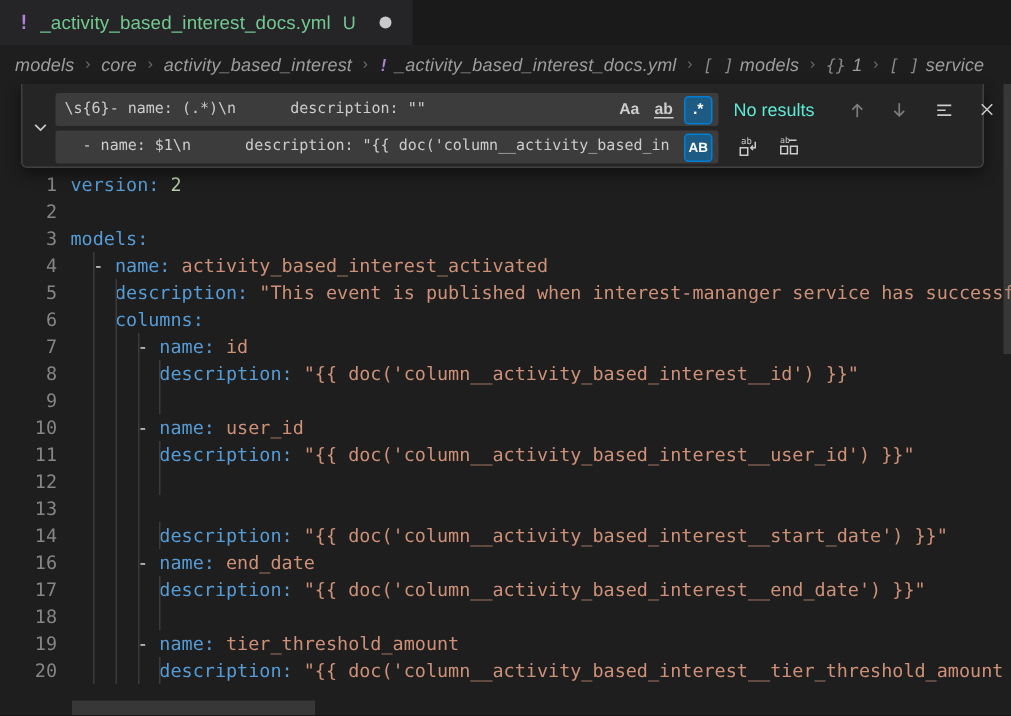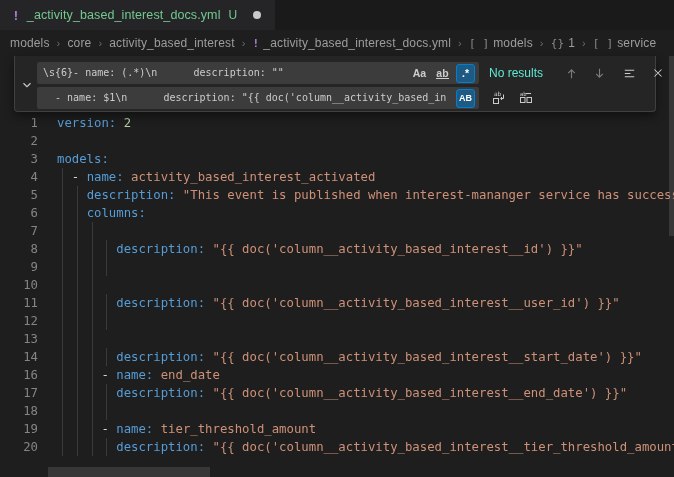--- a/index.html
+++ b/index.html
@@ -13,31 +13,31 @@
   .tabbar{ position:absolute; top:0; left:0; width:674px; height:30px; background:#1a1a1b; display:flex; }
   .tab{ display:flex; align-items:center; height:30px; padding:0 14px 0 12px; background:#252527; }
   .tab-icon{ color:#b180d7; font-weight:bold; font-size:13px; margin-right:7px; font-family:"DejaVu Sans Mono", monospace;}
   .tab-label{ font-size:12.5px; color:#73c991; letter-spacing:.1px; }
   .tab-git{ font-size:12px; color:#73c991; margin-left:8px; }
   .tab-dot{ width:8px; height:8px; border-radius:50%; background:#c9c9c9; margin-left:16px; }
   
   .breadcrumbs{ position:absolute; top:30px; left:0; width:674px; height:26px; background:#1e1e1e;
     display:flex; align-items:center; padding-left:10px; font-size:12px; color:#9d9d9d;
     white-space:nowrap; overflow:hidden; letter-spacing:.15px;}
-  .crumb{ display:inline-flex; align-items:center; }
+  .crumb{ display:inline-flex; align-items:center;font-style:italic; }
   .crumb-sep{ color:#6a6a6a; margin:0 7px; font-size:11px; }
   .crumb-ico{ margin-right:4px; font-size:11px; color:#8a8a8a; font-family:"DejaVu Sans Mono", monospace;}
   .crumb-ico.purple{ color:#b180d7; font-weight:bold; }
   
   .editor{ position:absolute; top:56px; left:0; width:674px; height:421px; overflow:hidden; }
   .code-area{ position:absolute; top:58px; left:0; width:674px; }
   .code-row{ position:relative; height:18px; display:flex; font-family:"DejaVu Sans Mono", monospace;
     font-size:12.3px; line-height:18px; white-space:pre; }
   .ln{ width:38px; text-align:right; color:#858585; flex:none; }
-  .code-text{ margin-left:19px; flex:none; }
+  .code-text{ margin-left:9px; flex:none; }
   .guide{ position:absolute; top:0; width:1px; height:18px; background:#3a3a3a; }
   .tok-k{ color:#569cd6; } .tok-p{ color:#d4d4d4; } .tok-s{ color:#ce9178; } .tok-n{ color:#b5cea8; }
   
   .hscroll{ position:absolute; left:48px; bottom:0; width:162px; height:10px; background:rgba(121,121,121,.28); }
   .vscroll{ position:absolute; right:0; top:0; width:5px; height:180px; background:rgba(121,121,121,.28); }
   
   .findw{ position:absolute; top:56px; left:14px; width:642px; height:56px; background:#252526;
     border:1px solid #404040; border-top:none; border-radius:0 0 4px 4px;
     box-shadow:0 4px 10px rgba(0,0,0,.45); }
   .chev{ position:absolute; left:3px; top:20px; width:18px; height:18px; display:flex; align-items:center; justify-content:center; }
@@ -106,24 +106,24 @@
     </div>
 
   <div class="editor">
     <div class="code-area" id="code">
         <div class="code-row"><span class="ln">1</span><span class="code-text"><span class="tok-k">version:</span><span class="tok-p"> </span><span class="tok-n">2</span></span></div>
         <div class="code-row"><span class="ln">2</span><span class="code-text"></span></div>
         <div class="code-row"><span class="ln">3</span><span class="code-text"><span class="tok-k">models:</span></span></div>
         <div class="code-row"><span class="guide" style="left: 62px;"></span><span class="ln">4</span><span class="code-text"><span class="tok-p">  - </span><span class="tok-k">name:</span><span class="tok-s"> activity_based_interest_activated</span></span></div>
         <div class="code-row"><span class="guide" style="left: 62px;"></span><span class="guide" style="left: 76.78px;"></span><span class="ln">5</span><span class="code-text"><span class="tok-p">    </span><span class="tok-k">description:</span><span class="tok-s"> "This event is published when interest-mananger service has successf</span></span></div>
         <div class="code-row"><span class="guide" style="left: 62px;"></span><span class="guide" style="left: 76.78px;"></span><span class="ln">6</span><span class="code-text"><span class="tok-p">    </span><span class="tok-k">columns:</span></span></div>
-        <div class="code-row"><span class="guide" style="left: 62px;"></span><span class="guide" style="left: 76.78px;"></span><span class="guide" style="left: 91.56px;"></span><span class="ln">7</span></div>
+        <div class="code-row"><span class="guide" style="left: 62px;"></span><span class="guide" style="left: 76.78px;"></span><span class="guide" style="left: 91.56px;"></span><span class="ln">7</span><span class="code-text"><span class="tok-p">      - </span><span class="tok-k">name:</span><span class="tok-s"> id</span></span></div>
         <div class="code-row"><span class="guide" style="left: 62px;"></span><span class="guide" style="left: 76.78px;"></span><span class="guide" style="left: 91.56px;"></span><span class="guide" style="left: 106.34px;"></span><span class="ln">8</span><span class="code-text"><span class="tok-p">        </span><span class="tok-k">description:</span><span class="tok-s"> "{{ doc('column__activity_based_interest__id') }}"</span></span></div>
         <div class="code-row"><span class="guide" style="left: 62px;"></span><span class="guide" style="left: 76.78px;"></span><span class="guide" style="left: 91.56px;"></span><span class="guide" style="left: 106.34px;"></span><span class="ln">9</span><span class="code-text"></span></div>
-        <div class="code-row"><span class="guide" style="left: 62px;"></span><span class="guide" style="left: 76.78px;"></span><span class="guide" style="left: 91.56px;"></span><span class="ln">10</span></div>
+        <div class="code-row"><span class="guide" style="left: 62px;"></span><span class="guide" style="left: 76.78px;"></span><span class="guide" style="left: 91.56px;"></span><span class="ln">10</span><span class="code-text"><span class="tok-p">      - </span><span class="tok-k">name:</span><span class="tok-s"> user_id</span></span></div>
         <div class="code-row"><span class="guide" style="left: 62px;"></span><span class="guide" style="left: 76.78px;"></span><span class="guide" style="left: 91.56px;"></span><span class="guide" style="left: 106.34px;"></span><span class="ln">11</span><span class="code-text"><span class="tok-p">        </span><span class="tok-k">description:</span><span class="tok-s"> "{{ doc('column__activity_based_interest__user_id') }}"</span></span></div>
         <div class="code-row"><span class="guide" style="left: 62px;"></span><span class="guide" style="left: 76.78px;"></span><span class="guide" style="left: 91.56px;"></span><span class="guide" style="left: 106.34px;"></span><span class="ln">12</span><span class="code-text"></span></div>
         <div class="code-row"><span class="guide" style="left: 62px;"></span><span class="guide" style="left: 76.78px;"></span><span class="guide" style="left: 91.56px;"></span><span class="ln">13</span></div>
         <div class="code-row"><span class="guide" style="left: 62px;"></span><span class="guide" style="left: 76.78px;"></span><span class="guide" style="left: 91.56px;"></span><span class="guide" style="left: 106.34px;"></span><span class="ln">14</span><span class="code-text"><span class="tok-p">        </span><span class="tok-k">description:</span><span class="tok-s"> "{{ doc('column__activity_based_interest__start_date') }}"</span></span></div>
         <div class="code-row"><span class="guide" style="left: 62px;"></span><span class="guide" style="left: 76.78px;"></span><span class="guide" style="left: 91.56px;"></span><span class="ln">16</span><span class="code-text"><span class="tok-p">      - </span><span class="tok-k">name:</span><span class="tok-s"> end_date</span></span></div>
         <div class="code-row"><span class="guide" style="left: 62px;"></span><span class="guide" style="left: 76.78px;"></span><span class="guide" style="left: 91.56px;"></span><span class="guide" style="left: 106.34px;"></span><span class="ln">17</span><span class="code-text"><span class="tok-p">        </span><span class="tok-k">description:</span><span class="tok-s"> "{{ doc('column__activity_based_interest__end_date') }}"</span></span></div>
         <div class="code-row"><span class="guide" style="left: 62px;"></span><span class="guide" style="left: 76.78px;"></span><span class="guide" style="left: 91.56px;"></span><span class="guide" style="left: 106.34px;"></span><span class="ln">18</span><span class="code-text"></span></div>
         <div class="code-row"><span class="guide" style="left: 62px;"></span><span class="guide" style="left: 76.78px;"></span><span class="guide" style="left: 91.56px;"></span><span class="ln">19</span><span class="code-text"><span class="tok-p">      - </span><span class="tok-k">name:</span><span class="tok-s"> tier_threshold_amount</span></span></div>
         <div class="code-row"><span class="guide" style="left: 62px;"></span><span class="guide" style="left: 76.78px;"></span><span class="guide" style="left: 91.56px;"></span><span class="guide" style="left: 106.34px;"></span><span class="ln">20</span><span class="code-text"><span class="tok-p">        </span><span class="tok-k">description:</span><span class="tok-s"> "{{ doc('column__activity_based_interest__tier_threshold_amount</span></span></div>
       </div>

